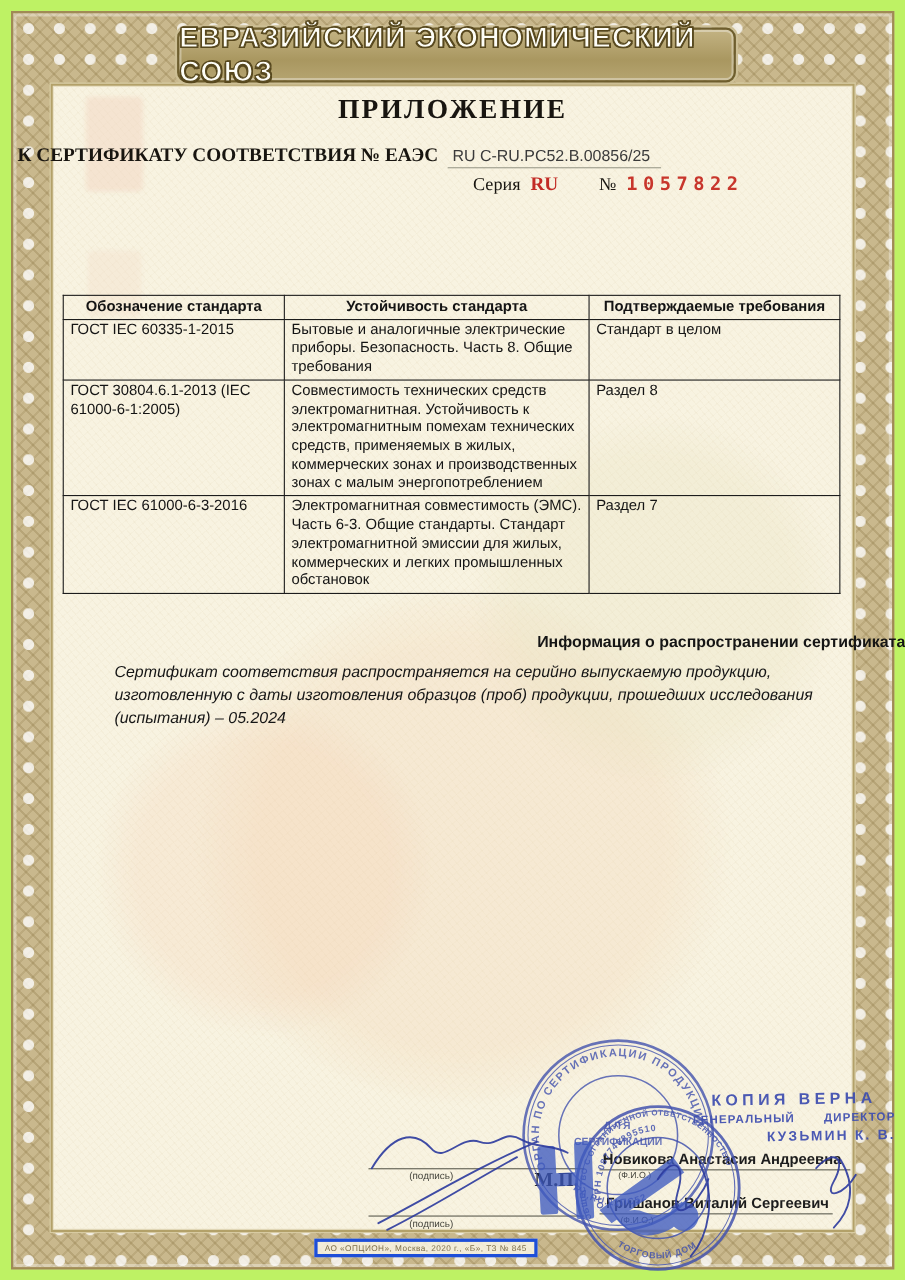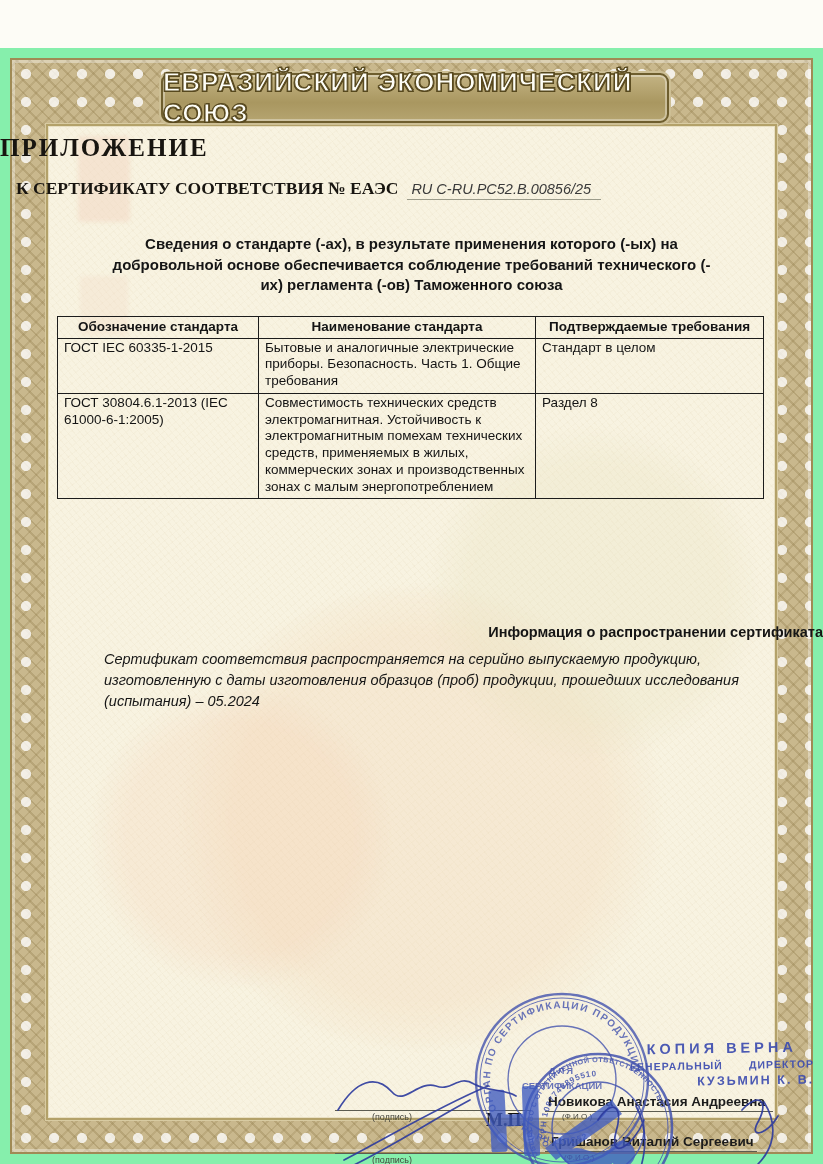--- a/index.html
+++ b/index.html
@@ -1,17 +1,17 @@
 <!DOCTYPE html>
 <html><head>
 <meta charset="utf-8">
 <style>
   html,body{margin:0;padding:0;}
   body{width:823px;height:1164px;position:relative;background:#fdfcf6;font-family:"Liberation Sans",sans-serif;overflow:hidden;}
-  .page{position:absolute;inset:0;background:#86efac;margin-top:48px;}
+  .page{position:absolute;inset:0;background:#bef264;}
 
   
   .border-band{position:absolute;inset:10px;background-color:#c9b88d;
     background-image:
       radial-gradient(circle 9px at 14px 14px, rgba(255,255,255,.78) 52%, rgba(255,255,255,0) 60%),
       repeating-linear-gradient(45deg, rgba(141,120,70,.30) 0 2px, rgba(141,120,70,0) 2px 9px),
       repeating-linear-gradient(-45deg, rgba(141,120,70,.22) 0 2px, rgba(141,120,70,0) 2px 9px);
     background-size:28px 28px,auto,auto;
     border:2px solid #a08a55;box-shadow:inset 0 0 0 3px rgba(255,255,255,.35);}
   .inner-page{position:absolute;left:46px;right:46px;top:76px;bottom:44px;background:#f8f3e1;
@@ -25,26 +25,26 @@
   .wm.rect{border-radius:4px;filter:blur(2px);}
 
   
   .banner{position:absolute;left:161px;top:25px;width:504px;height:46px;
     background:linear-gradient(#c3b383,#a99760 60%,#b5a470);
     border:2px solid #6e5e2e;border-radius:9px;box-shadow:0 0 0 2px #cdbf95, inset 0 0 0 2px rgba(255,255,255,.35);
     display:flex;align-items:center;justify-content:center;}
   .banner span{font-family:"Liberation Sans",sans-serif;font-weight:bold;font-size:26px;letter-spacing:1px;
     color:#fdfdf6;-webkit-text-stroke:1.1px #57481e;text-shadow:1px 1px 0 #57481e,-1px 1px 0 #57481e,1px -1px 0 #57481e;}
 
-  .doc-title{position:absolute;top:86px;left:0;width:100%;text-align:left;
+  .doc-title{position:absolute;top:86px;left:0;width:100%;text-align:center;
     font-family:"Liberation Serif",serif;font-weight:bold;font-size:25px;letter-spacing:2px;color:#181510;}
 
   .subtitle-row{position:absolute;top:130px;left:16px;width:100%;display:flex;justify-content:flex-start;align-items:baseline;gap:9px;}
   .subtitle-main{font-family:"Liberation Serif",serif;font-weight:bold;font-size:17.5px;color:#181510;}
-  .cert-number{font-family:"Liberation Sans",sans-serif;font-size:14.5px;color:#3a3a3a;border-bottom:1px solid #9b9b8a;padding:0 10px 2px 4px;font-style:italic;}
+  .cert-number{font-family:"Liberation Sans",sans-serif;font-size:14.5px;color:#3a3a3a;border-bottom:1px solid #9b9b8a;padding:0 10px 2px 4px;}
 
   .series-row{position:absolute;top:157px;left:430px;display:flex;align-items:baseline;gap:9px;}
   .series-label,.num-sign{font-family:"Liberation Serif",serif;font-size:16.5px;color:#181510;}
   .series-value{font-family:"Liberation Serif",serif;font-weight:bold;font-size:17.5px;color:#c22b25;}
   .num-sign{margin-left:28px;}
   .blank-number{font-family:"DejaVu Sans Mono",monospace;font-weight:bold;font-size:17px;letter-spacing:5px;color:#c8362c;}
 
   .intro{position:absolute;top:186px;left:50%;transform:translateX(-50%);width:620px;text-align:center;
     font-weight:bold;font-size:15px;line-height:1.38;color:#151515;}
 
@@ -95,46 +95,56 @@
     <span>ЕВРАЗИЙСКИЙ ЭКОНОМИЧЕСКИЙ СОЮЗ</span>
   </div>
 
   <div class="doc-title">ПРИЛОЖЕНИЕ</div>
 
   <div class="subtitle-row">
     <span class="subtitle-main">К СЕРТИФИКАТУ СООТВЕТСТВИЯ № ЕАЭС</span>
     <span class="cert-number">RU C-RU.PC52.B.00856/25</span>
   </div>
 
-
-  <div class="intro">Сведения о стандарте (-ах), в результате применения которого (-ых) на добровольной основе обеспечивается соблюдение требований технического (-их) регламента (-ов) Таможенного союза</div>
+  <div class="series-row">
+    <span class="series-label">Серия</span>
+    <span class="series-value">RU</span>
+    <span class="num-sign">№</span>
+    <span class="blank-number">1057822</span>
+  </div>
+
 
   <table class="standards">
     <colgroup>
         <col class="col-designation">
         <col class="col-name">
         <col class="col-req">
       </colgroup>
     <thead>
       <tr>
         <th>Обозначение стандарта</th>
-        <th>Наименование стандарта</th>
+        <th>Устойчивость стандарта</th>
         <th>Подтверждаемые требования</th>
       </tr>
     </thead>
     <tbody>
       <tr>
         <td>ГОСТ IEC 60335-1-2015</td>
-        <td>Бытовые и аналогичные электрические приборы. Безопасность. Часть 1. Общие требования</td>
+        <td>Бытовые и аналогичные электрические приборы. Безопасность. Часть 8. Общие требования</td>
         <td>Стандарт в целом</td>
       </tr>
       <tr>
         <td>ГОСТ 30804.6.1-2013 (IEC 61000-6-1:2005)</td>
         <td>Совместимость технических средств электромагнитная. Устойчивость к электромагнитным помехам технических средств, применяемых в жилых, коммерческих зонах и производственных зонах с малым энергопотреблением</td>
         <td>Раздел 8</td>
+      </tr>
+      <tr>
+        <td>ГОСТ IEC 61000-6-3-2016</td>
+        <td>Электромагнитная совместимость (ЭМС). Часть 6-3. Общие стандарты. Стандарт электромагнитной эмиссии для жилых, коммерческих и легких промышленных обстановок</td>
+        <td>Раздел 7</td>
       </tr>
     </tbody>
   </table>
 
   <div class="dist-heading">Информация о распространении сертификата</div>
   <div class="dist-text">Сертификат соответствия распространяется на серийно выпускаемую продукцию, изготовленную с даты изготовления образцов (проб) продукции, прошедших исследования (испытания) – 05.2024</div>
 
   <div class="sig-line" style="left:335px;top:1062px;width:196px;"></div>
   <div class="small-cap" style="left:372px;top:1064px;">(подпись)</div>
 

